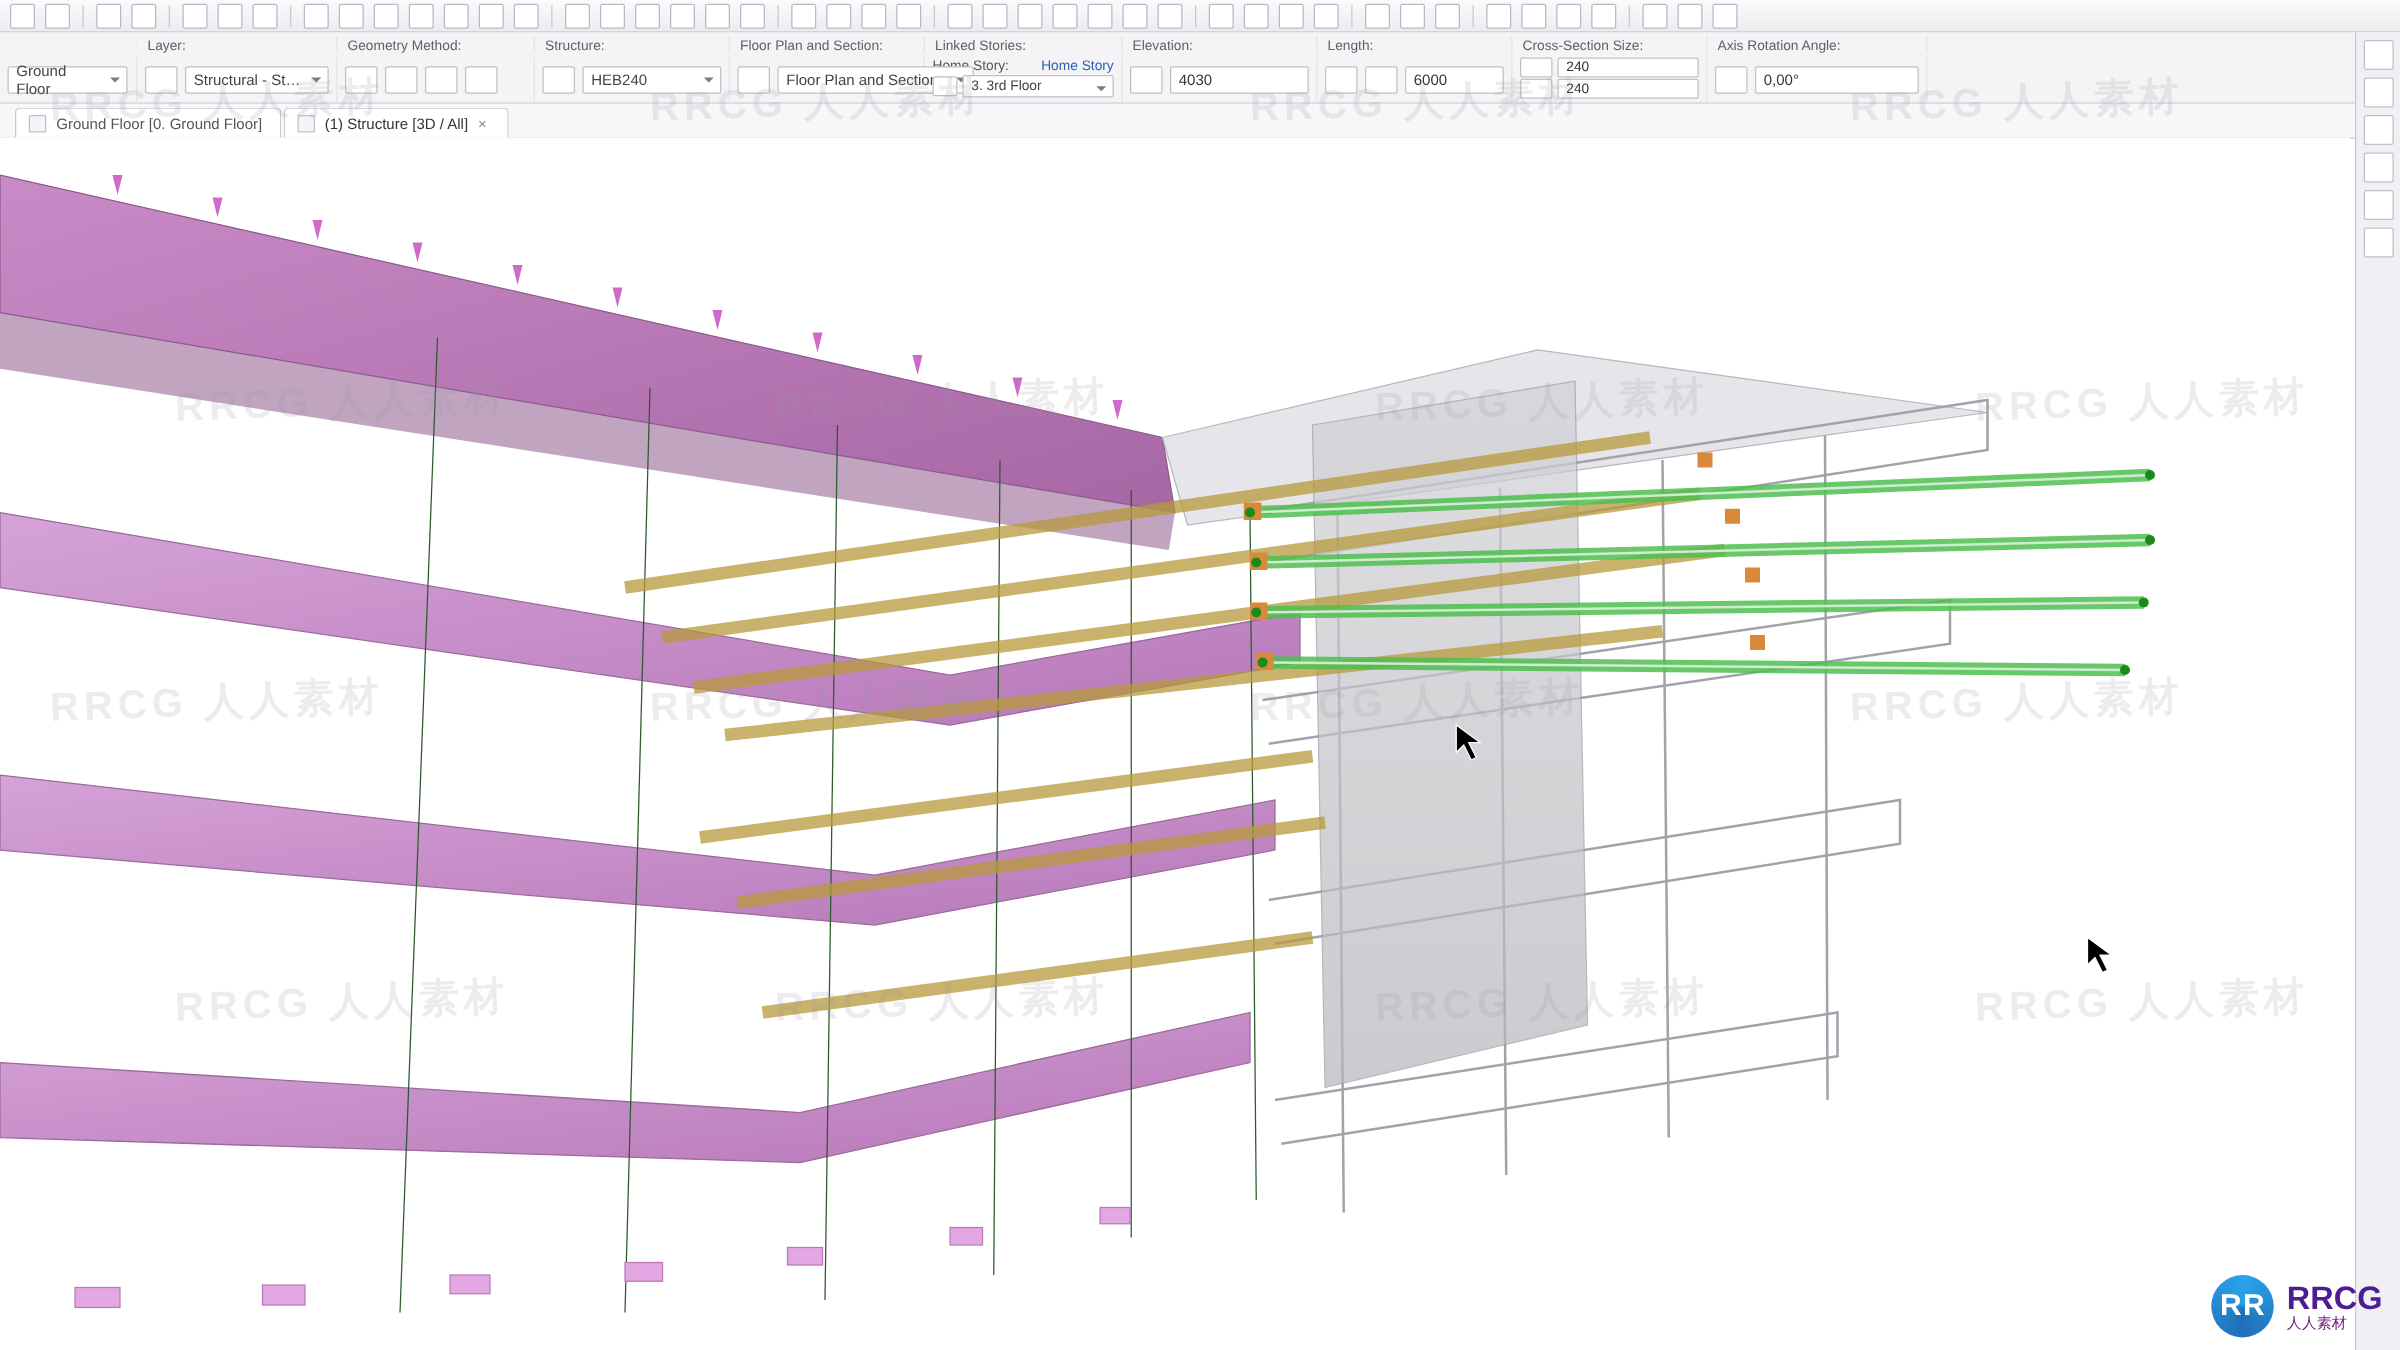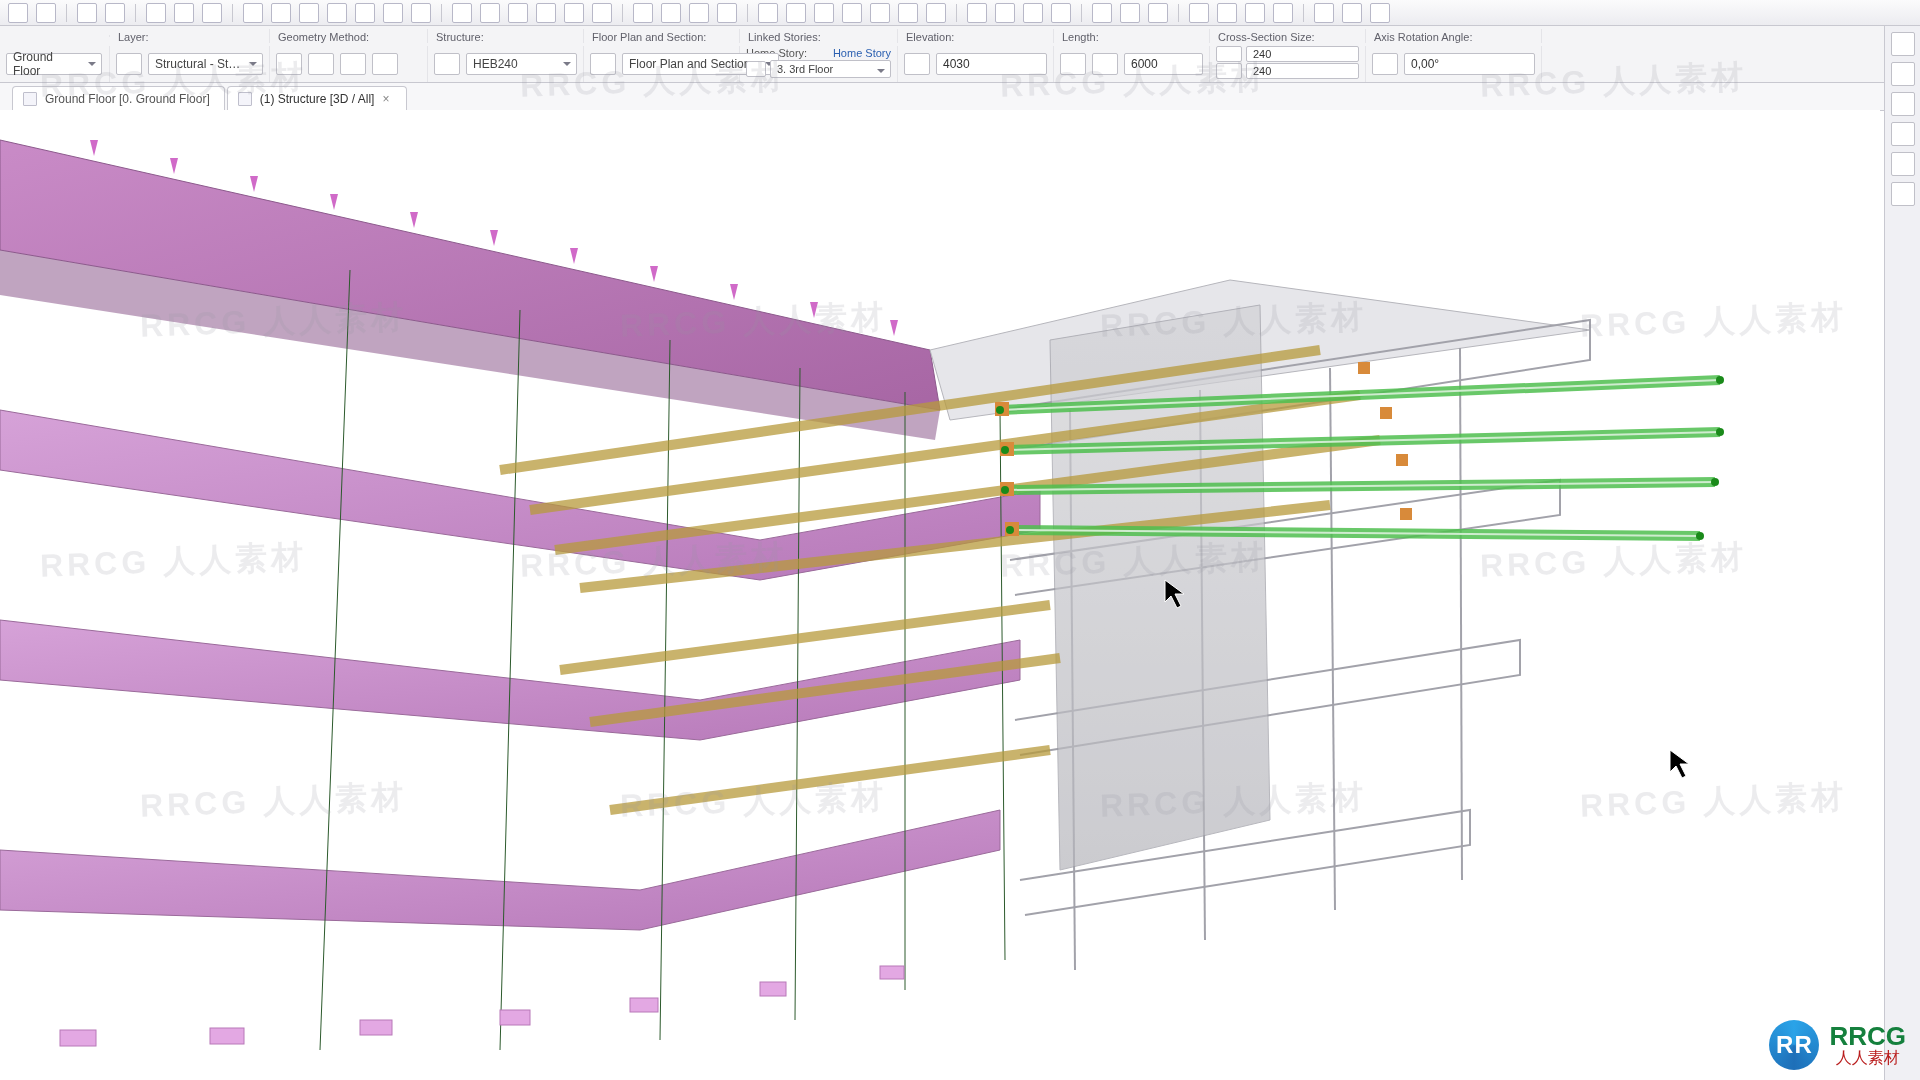--- a/index.html
+++ b/index.html
@@ -129,22 +129,22 @@
     position:absolute; right:14px; bottom:10px;
     display:flex; align-items:center; gap:10px;
     color:#334; pointer-events:none;
   }
   .brand .blogo {
     width:50px; height:50px; border-radius:50%;
     background: conic-gradient(#2aa3e8,#1e6fb8,#2aa3e8);
     display:flex; align-items:center; justify-content:center;
     color:#fff; font-weight:700; font-size:24px; letter-spacing:1px;
   }
-  .brand .btext { font-size:26px; font-weight:800; color:#15803d; }
-  .brand .bsub  { font-size:16px; color:#b91c1c; text-align:center; margin-top:-4px; }
+  .brand .btext { font-size:26px; font-weight:800; color:#4c1d95; }
+  .brand .bsub  { font-size:12px; color:#701a75; text-align:left; margin-top:-4px; }
 </style>
 </head>
 <body>
 
 <div class="icon-toolbar">
   <div class="tbtn"></div>
   <div class="tbtn"></div>
   <div class="tsep"></div>
   <div class="tbtn"></div>
   <div class="tbtn"></div>

